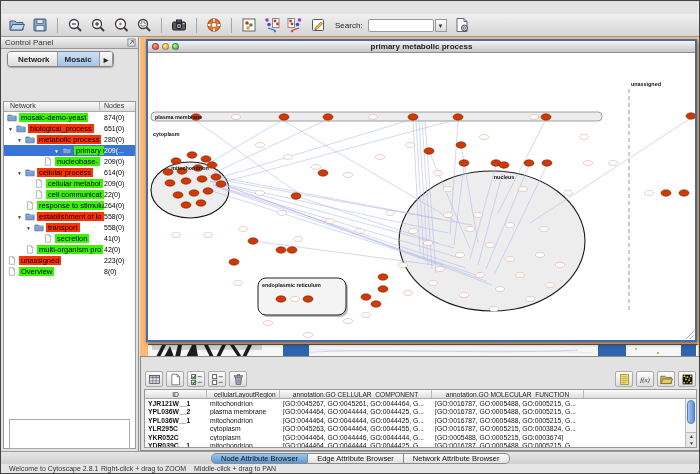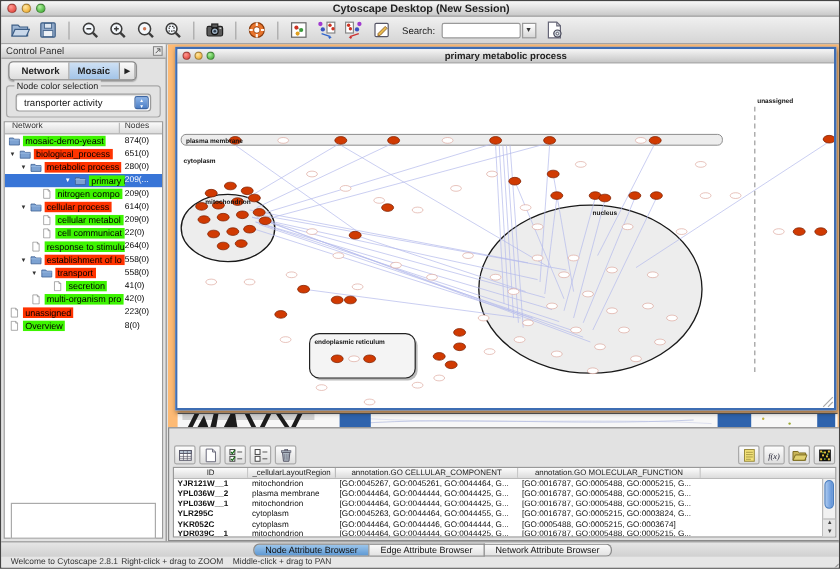--- a/index.html
+++ b/index.html
@@ -139,28 +139,20 @@
   .grip { position:absolute; right:1px; top:1px; width:9px; height:9px; }
 
   .cp-bottom-box { position:absolute; left:8px; top:382px; width:121px; height:30px;
                    background:#fff; border:1px solid #aaa; }
 </style>
 </head>
 <body>
 
 <div id="app">
 
-  <div class="titlebar">
-    <span class="lights">
-      <span class="light l-red"></span>
-      <span class="light l-yellow"></span>
-      <span class="light l-green"></span>
-    </span>
-    <span class="title-text">Cytoscape Desktop (New Session)</span>
-  </div>
 
   <div class="toolbar">
     <span id="tb-icons">
         <span class="icon-btn">
           <svg viewBox="0 0 16 16">
             <path d="M1 4 h5 l1.5 1.5 H14 V13 H1z" fill="#9db6d4" stroke="#3d5e86"></path>
             <path d="M1 13 L3.5 7.5 H15.5 L13 13z" fill="#c9d8ea" stroke="#3d5e86"></path>
           </svg>
         </span>
         <span class="icon-btn">
@@ -286,27 +278,20 @@
               <circle cx="2" cy="7" r="1.3" fill="#3fae3f"></circle>
               <circle cx="7" cy="7" r="1.3" fill="#3fae3f"></circle>
             </svg></span>
         <span>Network</span>
       </span>
       <span class="seg sel">
         <span>Mosaic</span>
       </span>
       <span class="seg arrow-seg">▶</span>
     </div>
-    <div class="groupbox">
-      <span class="legend">Node color selection</span>
-      <span class="combo">
-        <span>transporter activity</span>
-        <span class="combo-btn">▲<br>▼</span>
-      </span>
-    </div>
     <div class="checkbox-row">
       <span class="cbx">
         <svg viewBox="0 0 10 10">
             <path d="M2 5 l2.2 2.5 L8.5 1.5" fill="none" stroke="#fff" stroke-width="1.8"></path>
           </svg>
       </span>
       <span>Select nodes</span>
     </div>
     <div class="tree-box">
       <div class="tree-head">
@@ -355,28 +340,28 @@
             <span class="t-ic">
               <svg viewBox="0 0 12 10">
                 <path d="M1 2 h4 l1 1.2 h5 V9 H1z" fill="#7da2d2" stroke="#3c6093" stroke-width=".8"></path>
                 <path d="M1 4 h10" stroke="#9dbce2" stroke-width=".8"></path>
               </svg>
             </span>
             <span class="t-lblwrap"><span class="t-label green">primary metabol</span></span>
             <span class="t-count">209(...</span>
           </div>
           <div class="trow">
-            <span style="width:27px;flex:none"></span>
+            <span style="width:36px;flex:none"></span>
             <span class="t-ic">
               <svg viewBox="0 0 10 12">
                 <path d="M1.5 1 h5 l2 2 v8 h-7z" fill="#fff" stroke="#8a8a8a" stroke-width=".8"></path>
                 <path d="M6.5 1 v2 h2" fill="none" stroke="#8a8a8a" stroke-width=".8"></path>
               </svg>
             </span>
-            <span class="t-lblwrap"><span class="t-label green">nitrogen compo</span></span>
+            <span class="t-lblwrap"><span class="t-label green">nucleobase-</span></span>
             <span class="t-count">209(0)</span>
           </div>
           <div class="trow">
             <span style="width:10px;flex:none"></span>
             <span class="arrow">▼</span>
             <span class="t-ic">
               <svg viewBox="0 0 12 10">
                 <path d="M1 2 h4 l1 1.2 h5 V9 H1z" fill="#7da2d2" stroke="#3c6093" stroke-width=".8"></path>
                 <path d="M1 4 h10" stroke="#9dbce2" stroke-width=".8"></path>
               </svg>

